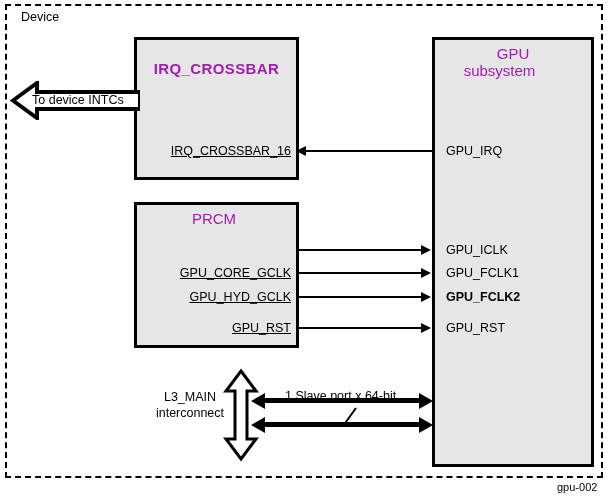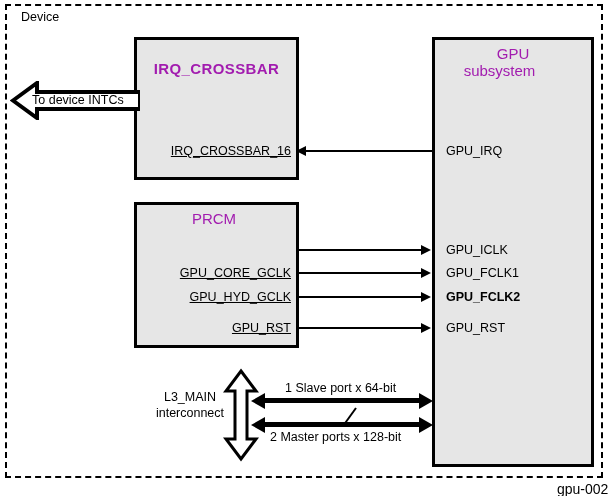--- a/index.html
+++ b/index.html
@@ -97,34 +97,35 @@
     width: 0; height: 0;
     border-top: 8px solid transparent;
     border-bottom: 8px solid transparent;
     border-right: 14px solid #000000;
   }
   .bus-label {
     position: absolute;
     font-size: 12.5px;
     color: #000000;
     white-space: nowrap;
+    margin-top: 8px;
   }
   .interconnect-label {
     position: absolute;
     font-size: 12.5px;
     color: #000000;
     text-align: center;
     white-space: nowrap;
     line-height: 16px;
   }
   .hollow-arrow { position: absolute; }
   .slash { position: absolute; }
   .watermark {
     position: absolute;
-    font-size: 14px;
+    font-size: 11px;
     color: #000000;
     white-space: nowrap;
   }
 </style>
 </head>
 <body>
 
 <div id="canvas">
 
   <div class="device-border"></div>
@@ -185,21 +186,20 @@
   </div>
 
   <div class="bus-head-left" style="left:251px; top:393px;"></div>
   <div class="bus" style="left:263px; top:398px; width:158px;"></div>
   <div class="bus-head-right" style="left:419px; top:393px;"></div>
   <div class="bus-label" style="left:285px; top:381px;">1 Slave port  x 64-bit</div>
 
   <div class="bus-head-left" style="left:251px; top:417px;"></div>
   <div class="bus" style="left:263px; top:422px; width:158px;"></div>
   <div class="bus-head-right" style="left:419px; top:417px;"></div>
-  <div class="bus-label" style="left:270px; top:430px;">2 Master ports x 128-bit</div>
 
   <div class="slash" style="left:340px; top:406px;">
     <svg width="20" height="22" viewBox="0 0 20 22">
       <line x1="16" y1="2" x2="3" y2="20" stroke="#000000" stroke-width="2"></line>
     </svg>
   </div>
 
   <div class="watermark" style="left:557px; top:481px;">gpu-002</div>
 
 </div>

